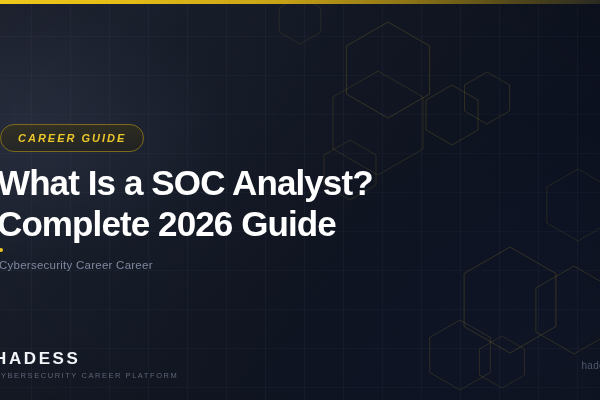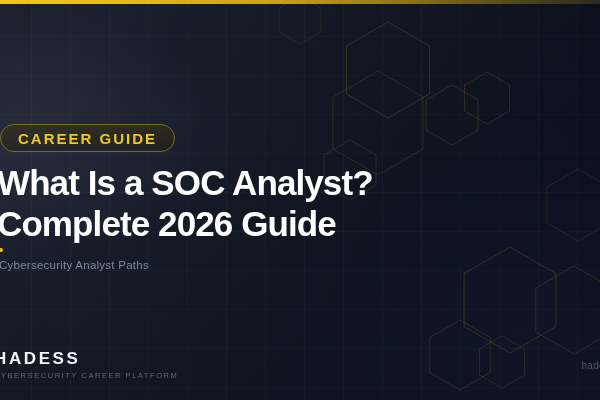--- a/index.html
+++ b/index.html
@@ -79,24 +79,25 @@
     left: 32px;
     top: 124px;
     display: inline-flex;
     align-items: center;
     height: 26px;
     padding: 0 17px;
     border: 1px solid #7d6a1c;
     border-radius: 14px;
     background: linear-gradient(to bottom, rgba(60,52,18,0.55), rgba(34,31,16,0.45));
     color: #ebc72a;
-    font-size: 15px;
+    font-size: 11px;
     font-weight: bold;
     letter-spacing: 2.0px;
     white-space: nowrap;
+    font-style: italic;
   }
 
   .headline {
     position: absolute;
     left: 29px;
     top: 162px;
     margin: 0;
     width: 600px;
     color: #ffffff;
     font-size: 35px;
@@ -196,21 +197,21 @@
 
     <div class="badge">CAREER GUIDE</div>
 
     <h1 class="headline">
       <span class="line1">What Is a SOC Analyst?</span>
       <span class="line2">Complete 2026 Guide</span>
     </h1>
 
     <span class="bc-dot"></span>
     <div class="breadcrumb">
-      <span class="bc-text">Cybersecurity Analyst Paths</span>
+      <span class="bc-text">Cybersecurity Career Career</span>
     </div>
 
     <div class="brand">
       <div class="brand-name">HADESS</div>
       <div class="brand-tag">CYBERSECURITY CAREER PLATFORM</div>
     </div>
 
     <div class="site-url">hadess.io</div>
 
   </div>

